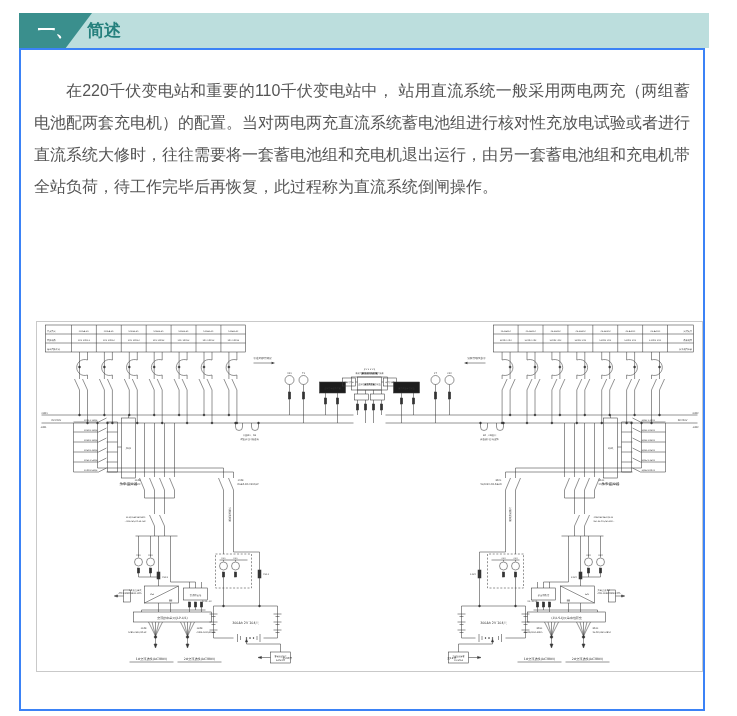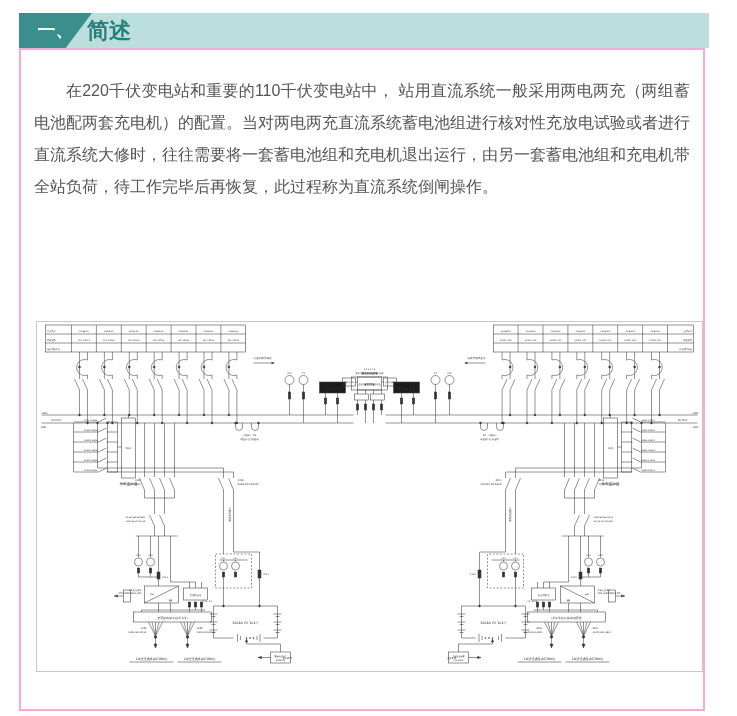--- a/index.html
+++ b/index.html
@@ -1,22 +1,22 @@
 <!DOCTYPE html>
 <html><head>
 <meta charset="utf-8">
 <style>
   html,body{margin:0;padding:0;background:#ffffff;}
   body{width:737px;height:716px;position:relative;font-family:"Liberation Sans","DejaVu Sans",sans-serif;overflow:hidden;}
   .banner{position:absolute;left:19px;top:13px;width:690px;height:35px;background:#bcdedd;}
   .banner-num{position:absolute;left:0;top:0;width:73px;height:35px;background:#3a8f8d;color:#fff;
     font-size:18px;font-weight:bold;line-height:35px;text-align:center;
     clip-path:polygon(0 0,100% 0,64% 100%,0 100%);}
-  .banner-title{position:absolute;left:68px;top:0;line-height:35px;font-size:22px;font-weight:bold;color:#25807d;}
-  .content-box{position:absolute;left:19px;top:48px;width:686px;height:663px;border:2px solid #f9a8d4;background:#fff;box-sizing:border-box;}
+  .banner-title{position:absolute;left:68px;top:0;line-height:35px;font-size:17px;font-weight:bold;color:#25807d;}
+  .content-box{position:absolute;left:19px;top:48px;width:686px;height:663px;border:2px solid #3b82f6;background:#fff;box-sizing:border-box;}
   .article{padding:25px 13px 0 13px;font-size:16px;line-height:32px;color:#555;text-align:justify;}
   .article p{margin:0 0 5px 0;text-indent:2em;}
   .figure{position:absolute;left:15px;top:271px;width:667px;height:351px;border:1px solid #c9c9c9;background:#fff;box-sizing:border-box;}
   .figure svg{display:block;width:100%;height:100%;}
   svg text{font-family:"DejaVu Sans",sans-serif;fill:#333;stroke:none;}
   .g-lines{stroke:#3a3a3a;stroke-width:0.55;fill:none;}
 </style>
 </head>
 <body>
 

